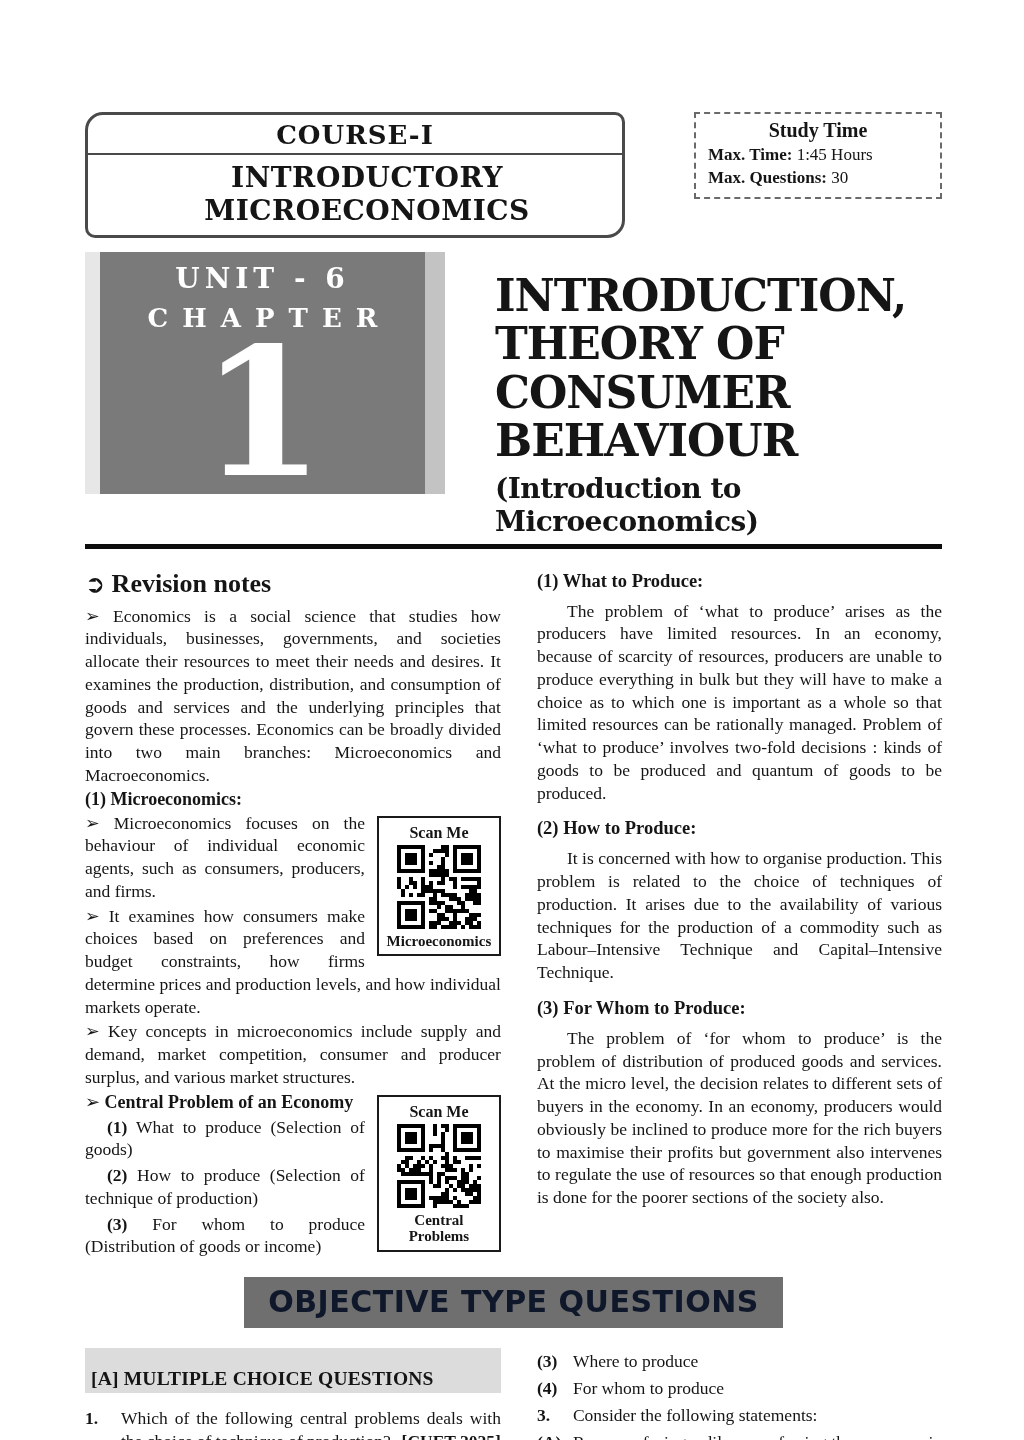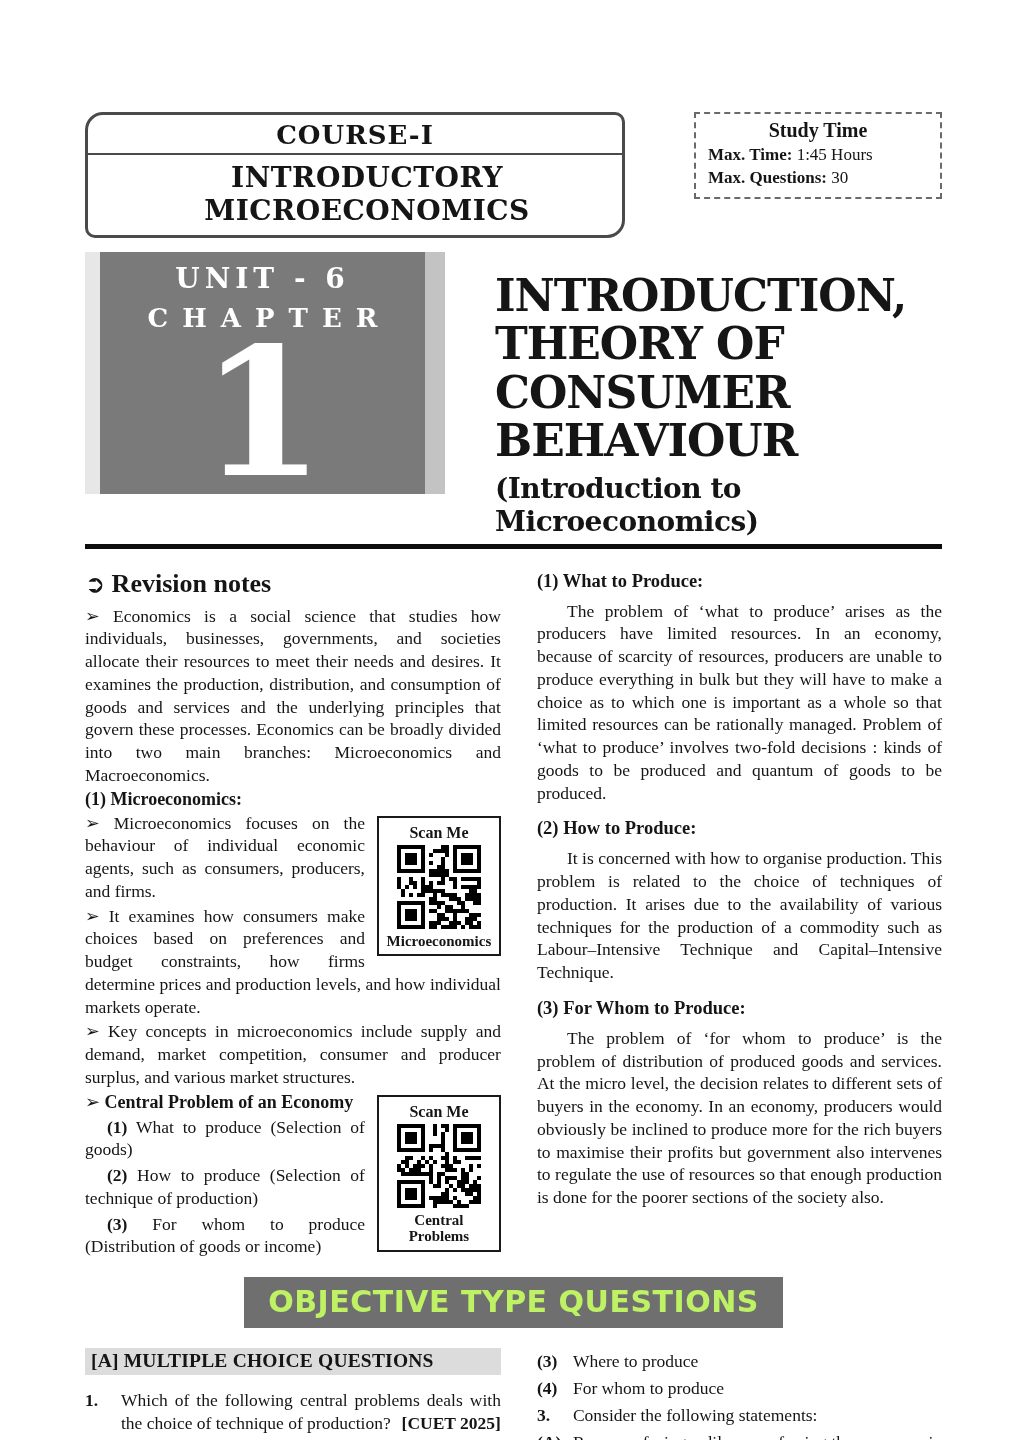--- a/index.html
+++ b/index.html
@@ -79,30 +79,30 @@
   .qr-code { line-height: 0; }
   .qr-caption { font-weight: bold; font-size: 15px; line-height: 1.1; margin-top: 4px; }
 
   .produce-heading { font-weight: bold; font-size: 18.5px; margin: 14px 0 8px; }
   .produce-body { text-indent: 30px; margin: 0; }
   .col-right .produce-heading:first-child { margin-top: 2px; }
 
   
   .objective-banner {
     width: fit-content; margin: 16px auto 20px;
-    background: #6f6f6f; color: #bef264;
+    background: #6f6f6f; color: #0f172a;
     font-family: "DejaVu Sans", "Liberation Sans", sans-serif;
     font-weight: bold; font-size: 30px; letter-spacing: 0.5px;
     padding: 7px 24px 9px;
   }
 
   
   .mcq-header {
     background: #dcdcdc; font-weight: bold; font-size: 19.5px;
-    padding: 2px 6px 3px; margin-bottom: 14px; letter-spacing: 0.2px;
+    padding: 20px 6px 3px; margin-bottom: 14px; letter-spacing: 0.2px;
   }
   .q-row { display: flex; margin: 2px 0 4px; }
   .q-num { width: 36px; flex: none; font-weight: bold; font-size: 17.5px; line-height: 1.32; }
   .q-text { flex: 1; font-size: 17.5px; line-height: 1.32; text-align: justify; }
   .cuet-tag { float: right; font-weight: bold; }
 </style>
 </head>
 <body>
 
 <div class="page">

